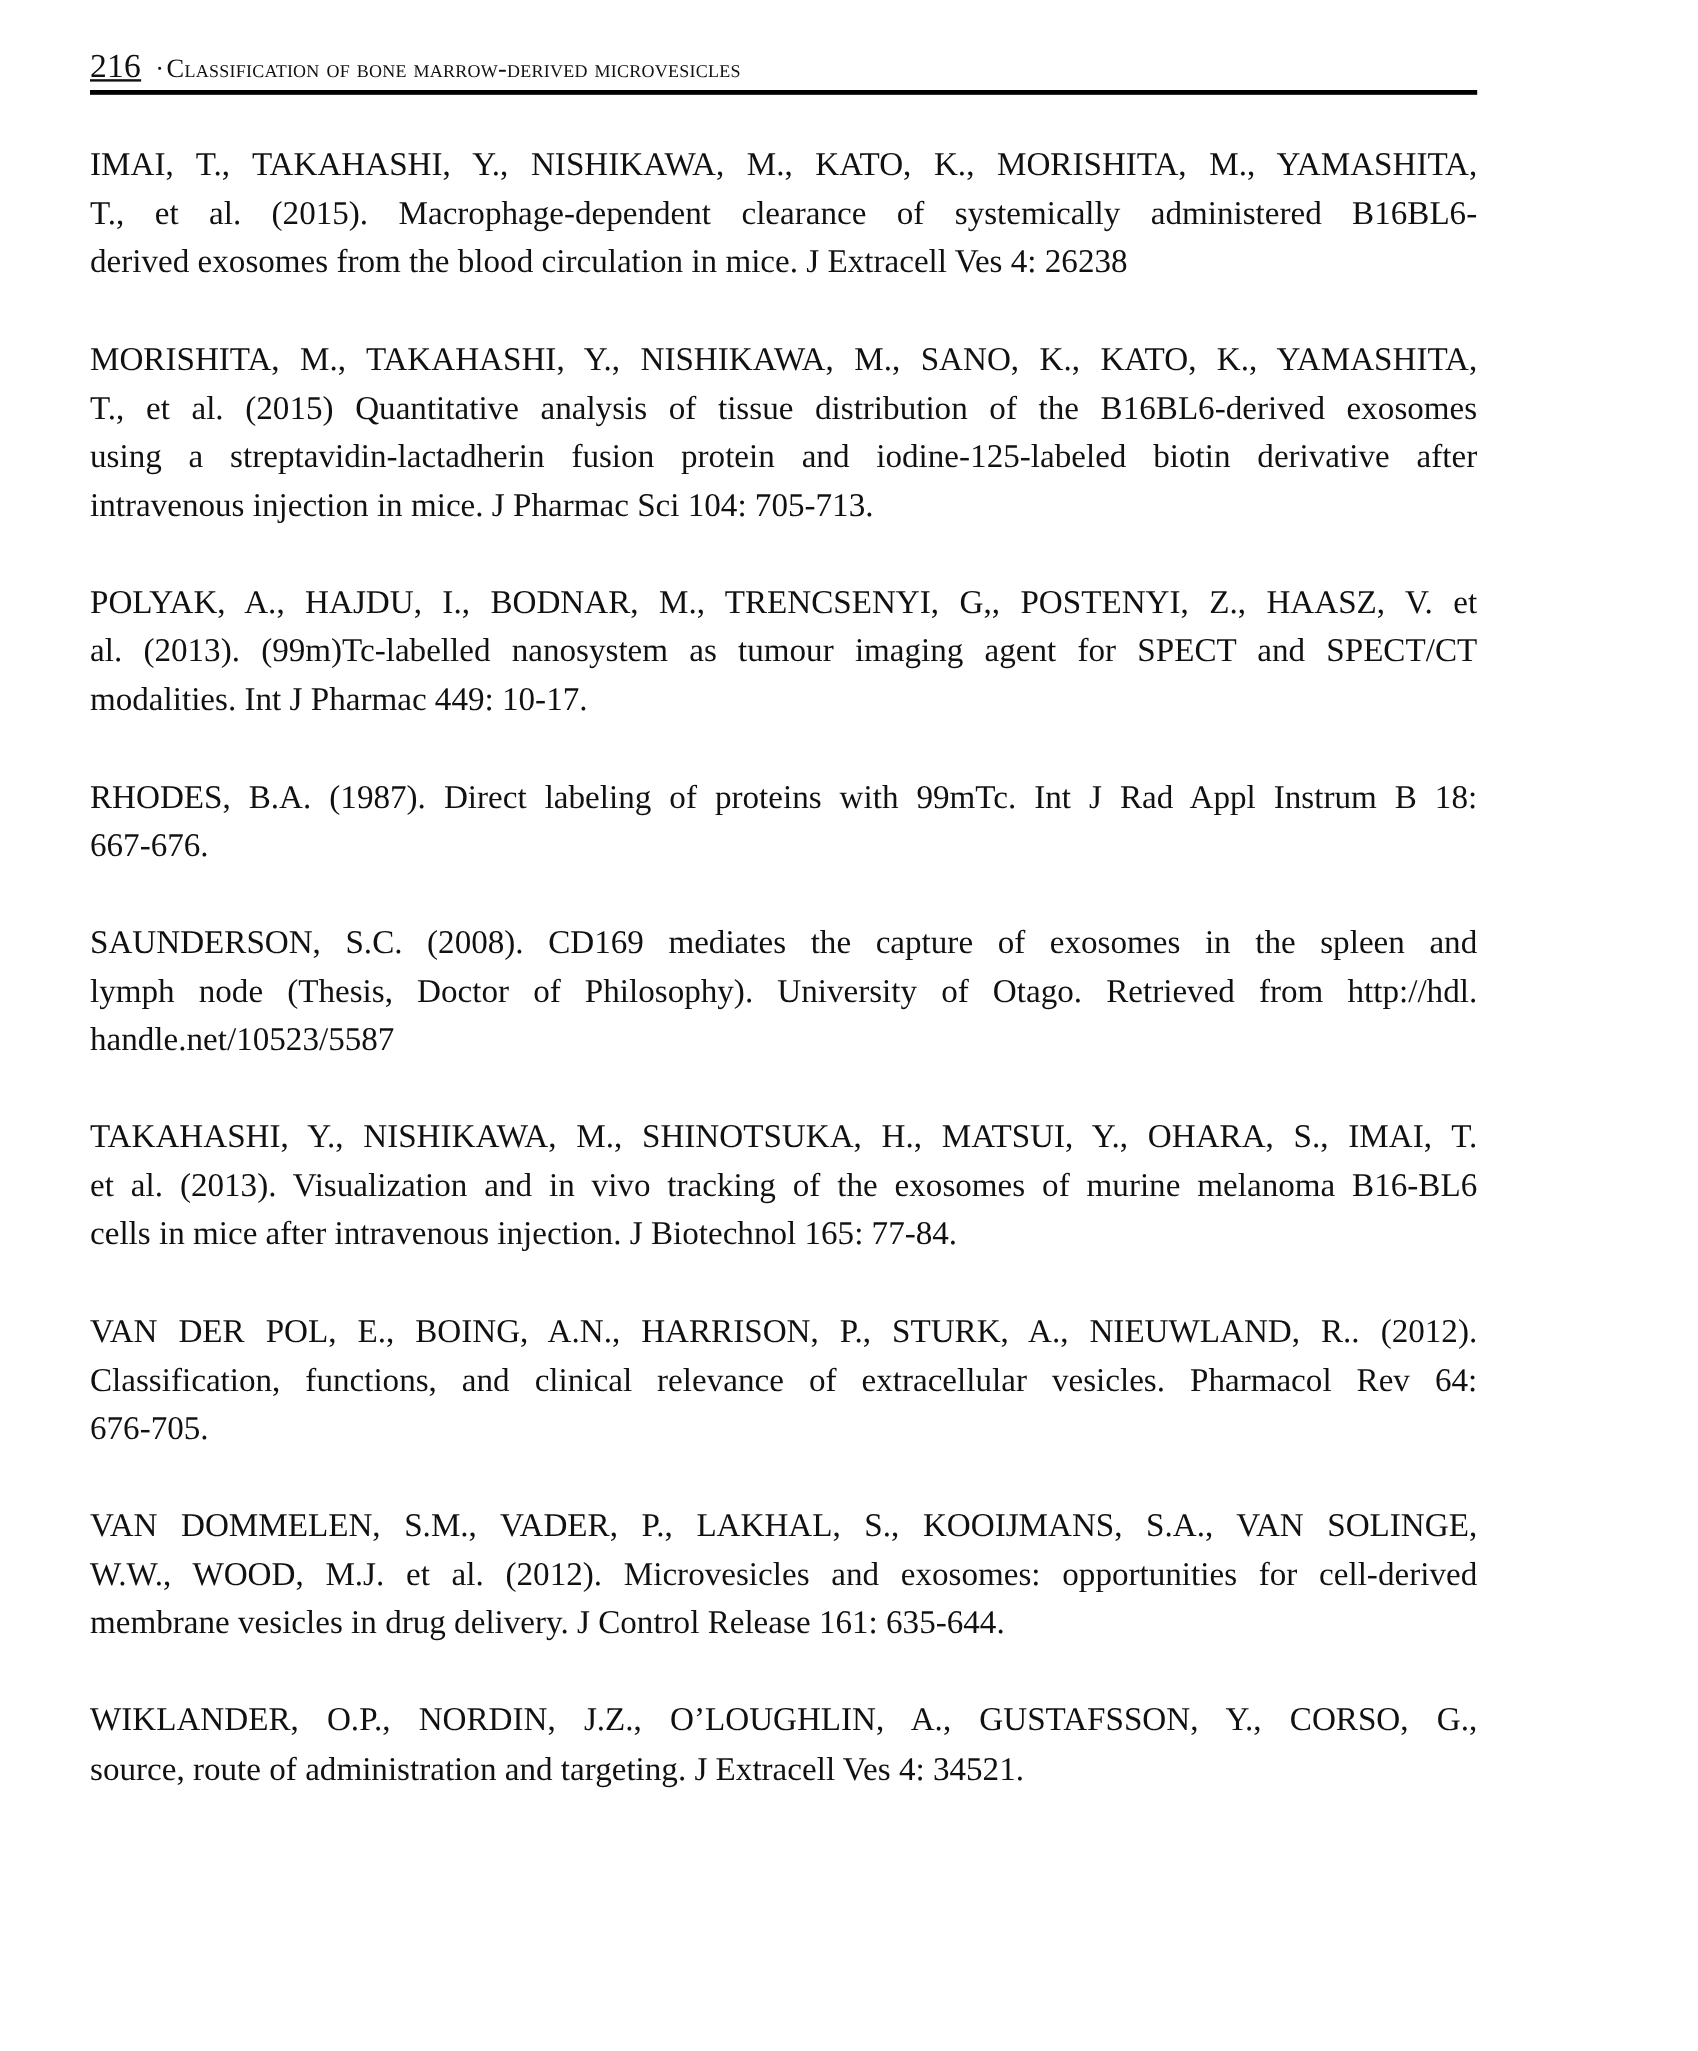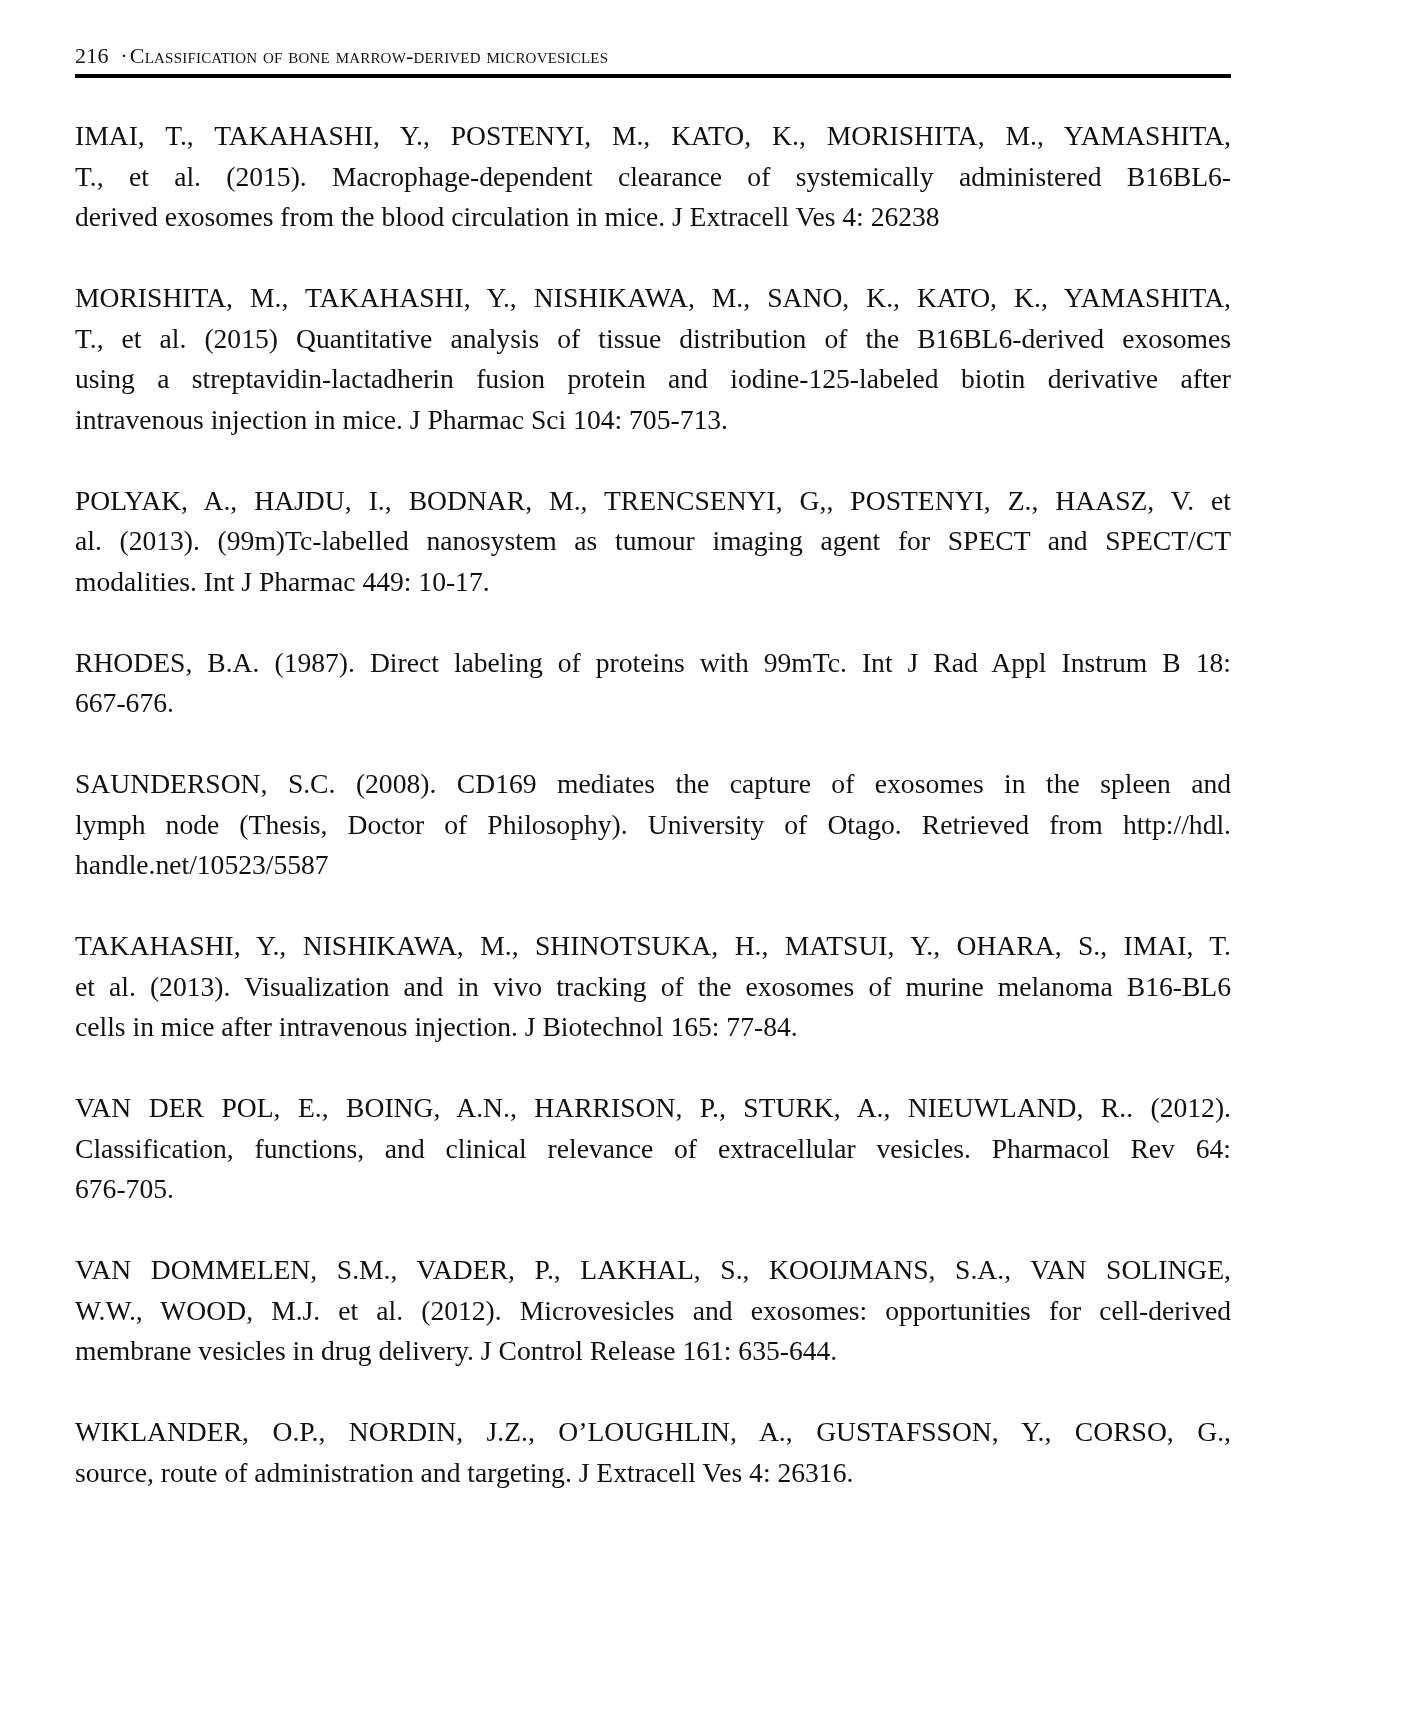--- a/index.html
+++ b/index.html
@@ -22,21 +22,22 @@
       width: 1156px;
     }
     .running-header {
       font-size: 22px;
       line-height: 32px;
       letter-spacing: 0.2px;
       white-space: nowrap;
       padding-bottom: 2px;
     }
     .running-header .page-number {
-      font-size: 22px;
+      font-size: 28px;
+      text-decoration: underline;
     }
     .running-header .sep {
       margin: 0 2px 0 6px;
     }
     .running-header .title {
       font-variant: small-caps;
       font-size: 22px;
     }
     .header-rule {
       height: 4px;
@@ -70,21 +71,21 @@
 
 <div class="page">
   <div class="running-header">
     <span class="page-number">216</span>
     <span class="sep">·</span><span class="title">Classification of bone marrow-derived microvesicles</span>
   </div>
   <div class="header-rule"></div>
 
   <div class="references" id="ref-list">
       <div class="reference">
-        <span class="line">IMAI, T., TAKAHASHI, Y., POSTENYI, M., KATO, K., MORISHITA, M., YAMASHITA,</span>
+        <span class="line">IMAI, T., TAKAHASHI, Y., NISHIKAWA, M., KATO, K., MORISHITA, M., YAMASHITA,</span>
         <span class="line">T., et al. (2015). Macrophage-dependent clearance of systemically administered B16BL6-</span>
         <span class="line last">derived exosomes from the blood circulation in mice. J Extracell Ves 4: 26238</span>
       </div>
       <div class="reference">
         <span class="line">MORISHITA, M., TAKAHASHI, Y., NISHIKAWA, M., SANO, K., KATO, K., YAMASHITA,</span>
         <span class="line">T., et al. (2015) Quantitative analysis of tissue distribution of the B16BL6-derived exosomes</span>
         <span class="line">using a streptavidin-lactadherin fusion protein and iodine-125-labeled biotin derivative after</span>
         <span class="line last">intravenous injection in mice. J Pharmac Sci 104: 705-713.</span>
       </div>
       <div class="reference">
@@ -111,16 +112,16 @@
         <span class="line">Classification, functions, and clinical relevance of extracellular vesicles. Pharmacol Rev 64:</span>
         <span class="line last">676-705.</span>
       </div>
       <div class="reference">
         <span class="line">VAN DOMMELEN, S.M., VADER, P., LAKHAL, S., KOOIJMANS, S.A., VAN SOLINGE,</span>
         <span class="line">W.W., WOOD, M.J. et al. (2012). Microvesicles and exosomes: opportunities for cell-derived</span>
         <span class="line last">membrane vesicles in drug delivery. J Control Release 161: 635-644.</span>
       </div>
       <div class="reference">
         <span class="line">WIKLANDER, O.P., NORDIN, J.Z., O’LOUGHLIN, A., GUSTAFSSON, Y., CORSO, G.,</span>
-        <span class="line last">source, route of administration and targeting. J Extracell Ves 4: 26316.</span>
+        <span class="line last">source, route of administration and targeting. J Extracell Ves 4: 34521.</span>
       </div>
     </div>
 </div>
 
 </body></html>

